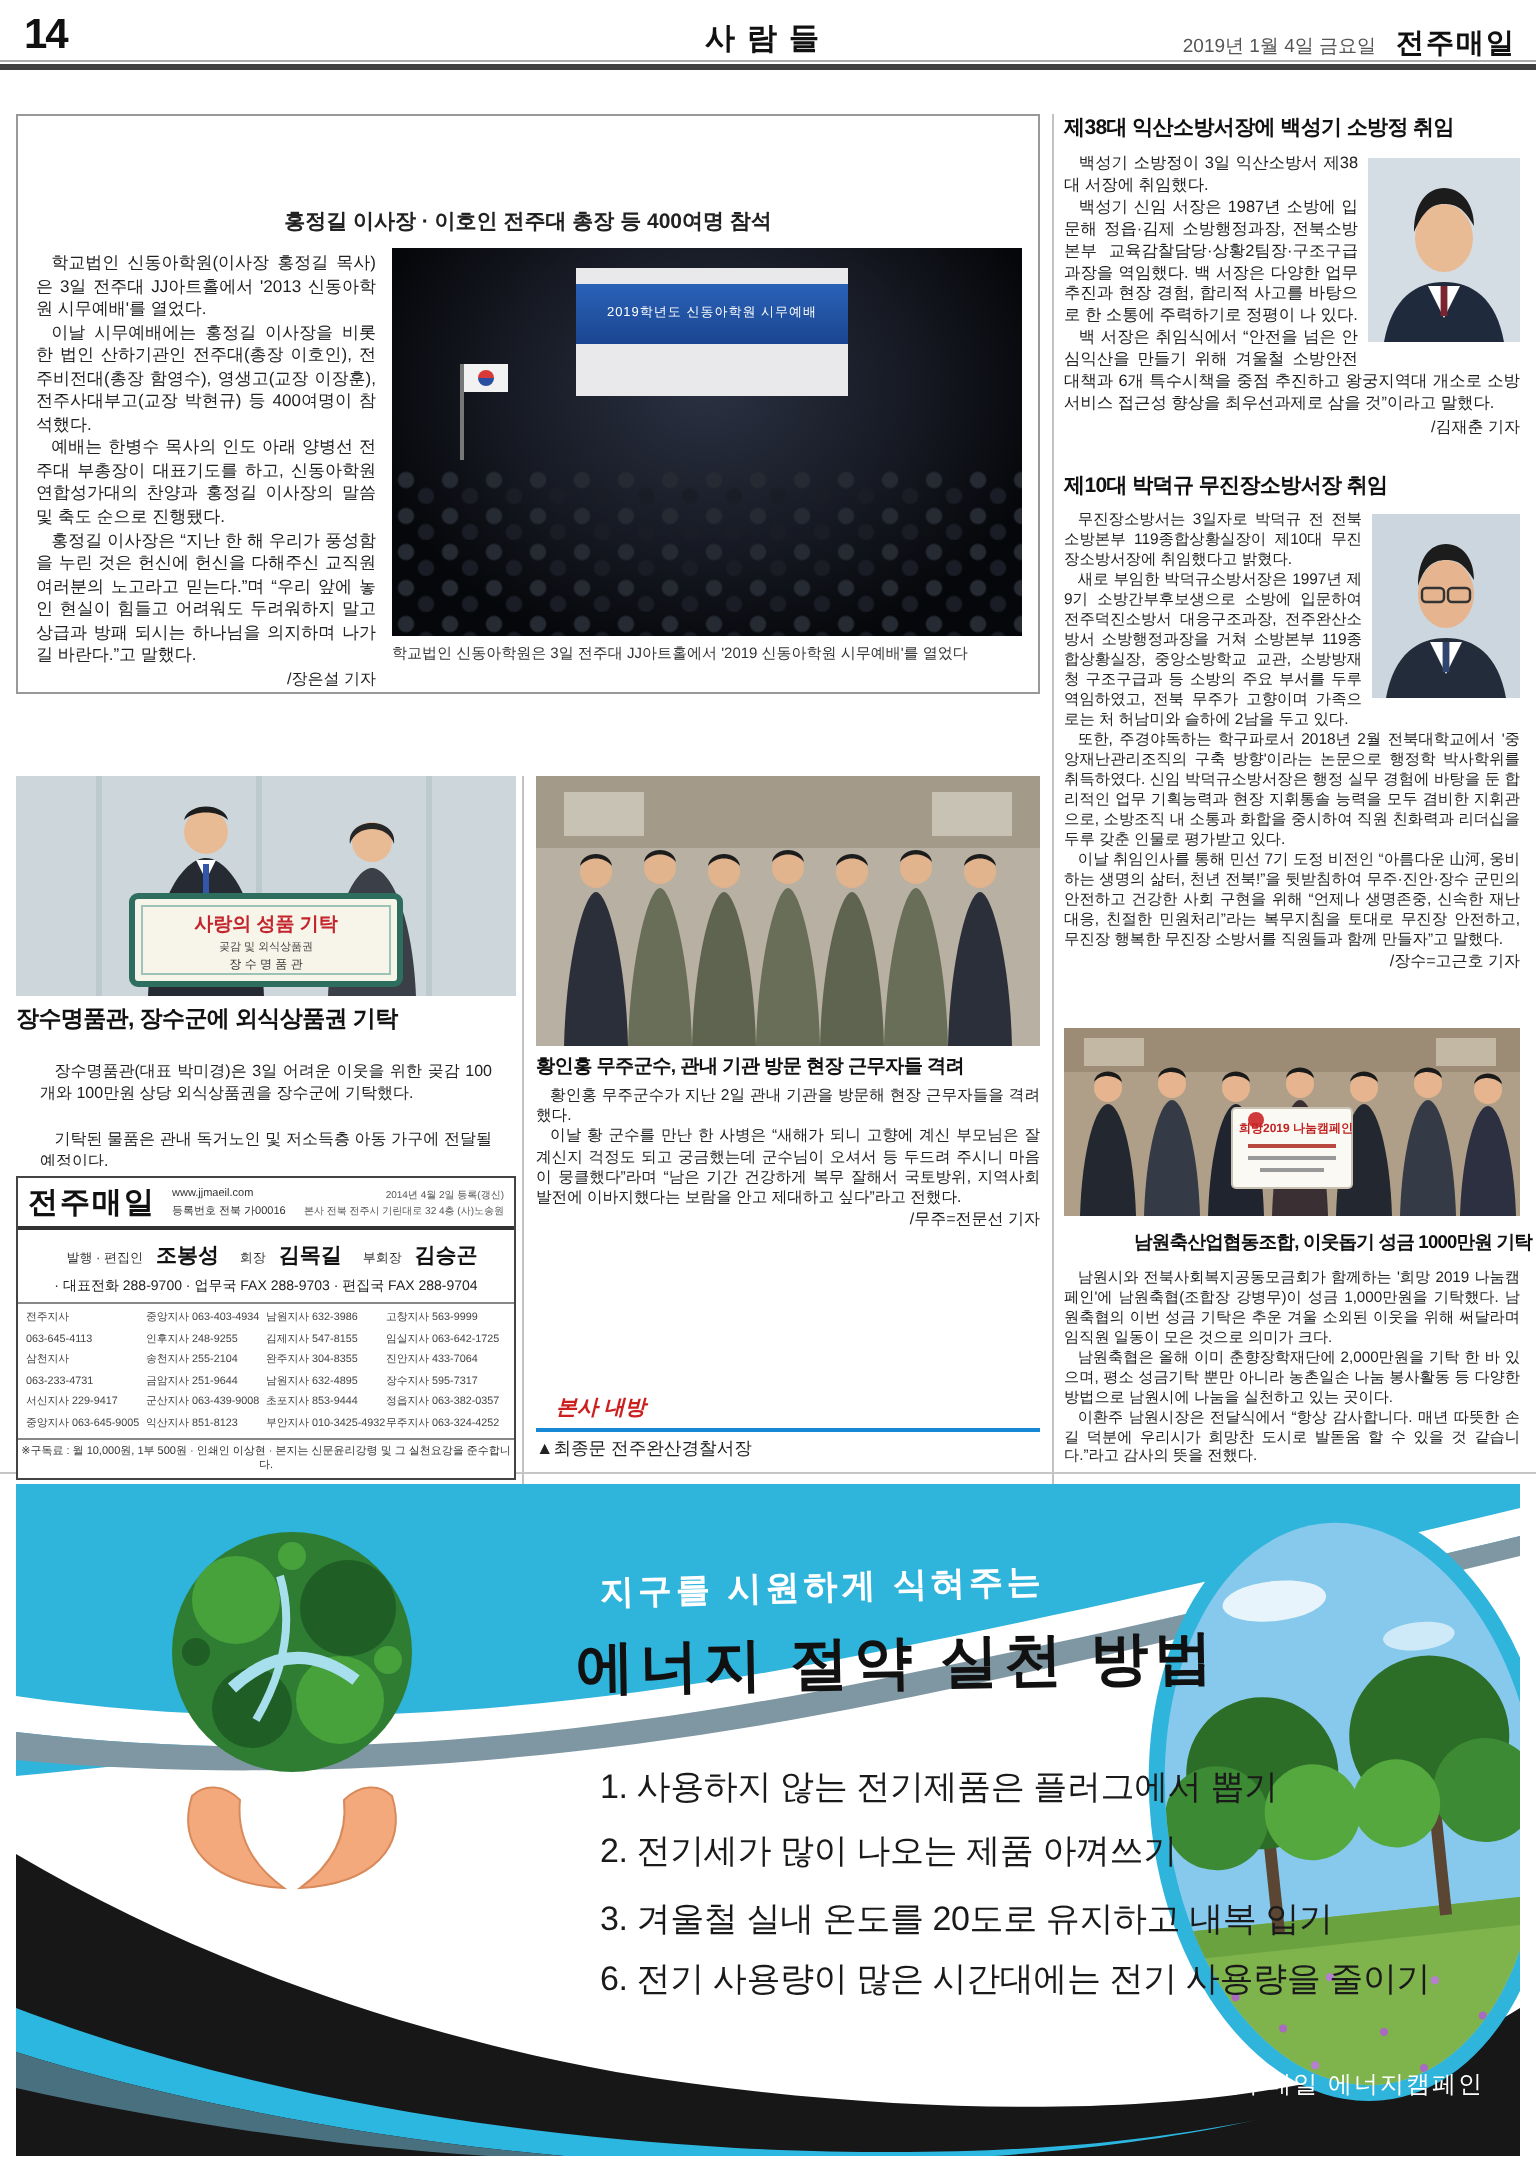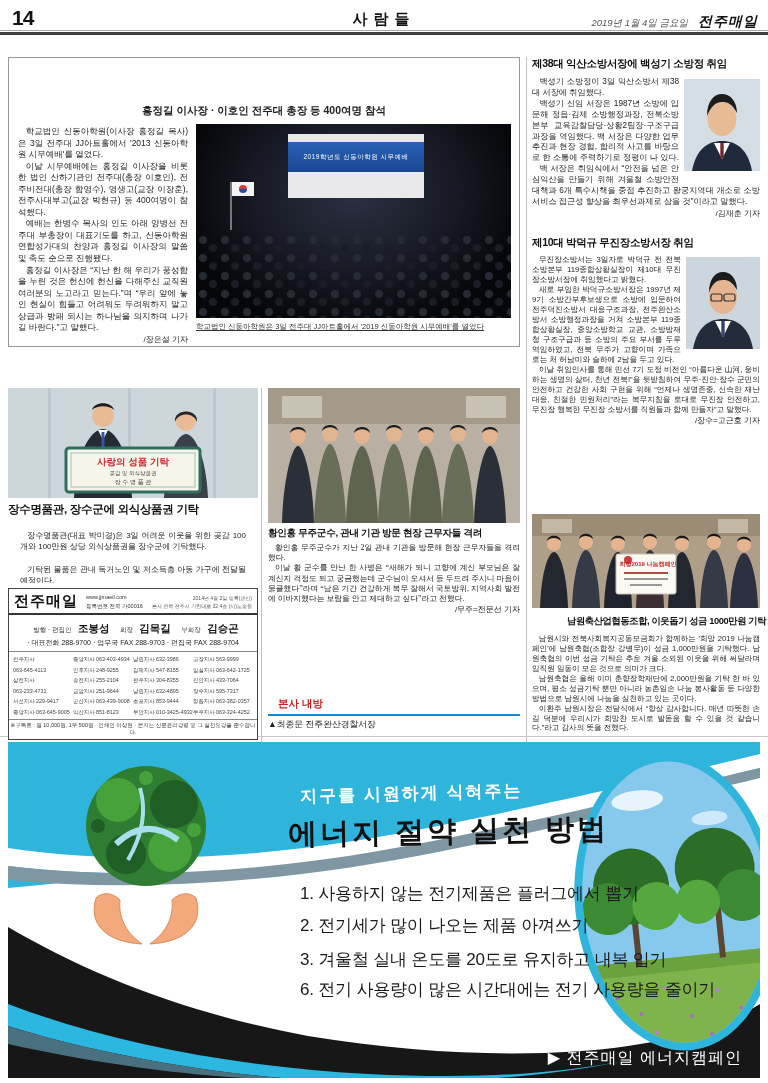--- a/index.html
+++ b/index.html
@@ -2,21 +2,21 @@
 <html><head>
 <meta charset="utf-8">
 <style>
   html,body{margin:0;padding:0;background:#e8e8e8;}
   #page{position:relative;width:768px;height:1083px;background:#fff;margin:0 auto;
         font-family:"Liberation Sans","DejaVu Sans",sans-serif;color:#222;overflow:hidden;}
   .abs{position:absolute;}
   
   #hdr-num{left:12px;top:6px;font-size:21px;font-weight:bold;letter-spacing:-1px;color:#111;}
   #hdr-section{left:0;right:0;top:10px;text-align:center;font-size:15px;font-weight:bold;letter-spacing:6px;color:#111;}
-  #hdr-right{right:10px;top:13px;display:flex;align-items:baseline;gap:10px;font-style:italic;}
+  #hdr-right{right:10px;top:13px;display:flex;align-items:baseline;gap:10px;}
   #hdr-date{font-size:9.5px;color:#555;}
   #hdr-paper{font-size:14px;font-weight:900;color:#111;letter-spacing:1px;}
   #rule-a{left:0;right:0;top:30px;height:1px;background:#aaa;}
   #rule-b{left:0;right:0;top:32px;height:3px;background:#3f3f3f;}
   
   #main-box{left:8px;top:57px;width:512px;height:290px;border:1px solid #999;box-sizing:border-box;}
   .ma-title{position:absolute;left:0;right:0;top:13px;text-align:center;
             font-family:"Liberation Serif","DejaVu Serif",serif;font-size:23px;font-weight:600;color:#1a1a1a;letter-spacing:-0.5px;}
   .ma-sub{position:absolute;left:0;right:0;top:46px;text-align:center;font-size:10.5px;font-weight:bold;color:#222;}
   .ma-body{position:absolute;left:9px;top:68px;width:170px;height:252px;overflow:hidden;
@@ -28,21 +28,21 @@
   .scr{position:absolute;left:92px;top:10px;width:136px;height:64px;background:#e9e9ec;}
   .scr-band{margin-top:8px;height:30px;background:linear-gradient(#2a62b8,#1b4590);color:#fff;
             font-size:6.5px;text-align:center;line-height:30px;letter-spacing:0.5px;}
   .flagpole{position:absolute;left:34px;top:58px;width:2px;height:48px;background:#777;}
   .flag{position:absolute;left:36px;top:58px;width:22px;height:14px;background:#f2f2f2;}
   .taegeuk{width:8px;height:8px;border-radius:50%;background:linear-gradient(#d83a3a 50%,#2a4fa0 50%);margin:3px auto;}
   .audience{position:absolute;left:0;right:0;bottom:0;height:84px;
             background-image:radial-gradient(circle at 7px 6px,#262a33 3.5px,transparent 4.6px),
                              radial-gradient(circle at 17px 14px,#1a1d25 3.5px,transparent 4.6px);
             background-size:22px 18px;}
-  .ma-caption{position:absolute;left:187px;top:264px;width:315px;font-size:7.5px;color:#333;text-decoration:underline;}
+  .ma-caption{position:absolute;left:187px;top:264px;width:315px;font-size:7.5px;color:#333;}
   
   #vline1{left:526px;top:57px;width:1px;height:688px;background:#c2c2c2;}
   #vline2{left:261px;top:388px;width:1px;height:357px;background:#c2c2c2;}
   #hline-bottom{left:0;right:0;top:736px;height:1px;background:#c6c6c6;}
   .art-title{font-weight:bold;color:#111;}
   #jangsu-photo{left:8px;top:388px;width:250px;height:110px;}
   #jangsu-title{left:8px;top:502px;width:250px;font-size:11.5px;letter-spacing:-0.3px;}
   #jangsu-body{left:8px;top:519px;width:250px;height:64px;overflow:hidden;
                font-size:8px;line-height:1.36;text-align:justify;}
   #jangsu-body p{margin:12px;text-indent:0.9em;}
@@ -57,23 +57,23 @@
   .m-name{font-size:10.5px;font-weight:bold;color:#111;margin-left:2px;}
   .m-row3{text-align:center;font-size:7px;color:#222;padding:1px 0 3px;border-bottom:1px solid #888;}
   .m-grid{display:flex;padding:2px 4px;border-bottom:1px solid #888;}
   .off-col{flex:1;font-size:5.4px;color:#444;line-height:1.95;}
   .m-note{text-align:center;font-size:5.5px;color:#333;padding-top:2px;}
   
   #muju-photo{left:268px;top:388px;width:252px;height:135px;}
   #muju-title{left:268px;top:527px;width:252px;font-size:9.6px;letter-spacing:-0.3px;}
   #muju-body{left:268px;top:543px;width:252px;height:148px;overflow:hidden;
              font-size:7.8px;line-height:1.31;text-align:justify;}
-  #muju-body p{margin:0;text-indent:0.9em;font-family:Liberation Serif, serif;}
+  #muju-body p{margin:0;text-indent:0.9em;}
   #visit-hd{left:268px;top:697px;width:252px;box-sizing:border-box;padding:0 0 3px 10px;
-            font-size:10.5px;font-weight:bold;color:#cc1f1f;border-bottom:2.5px solid #1788d4;}
+            font-size:10.5px;font-weight:bold;color:#cc1f1f;border-bottom:2.5px solid #1788d4;font-style:italic;}
   #visit-item{left:268px;top:719px;width:252px;font-size:8.8px;color:#222;}
   
   #r1-title{left:532px;top:57px;width:228px;font-size:10.5px;letter-spacing:-0.3px;}
   #r1-body{left:532px;top:77px;width:228px;height:150px;overflow:hidden;
            font-size:8.2px;line-height:1.33;text-align:justify;}
   #r2-title{left:532px;top:236px;width:228px;font-size:10.5px;letter-spacing:-0.3px;}
   #r2-body{left:532px;top:255px;width:228px;height:256px;overflow:hidden;
            font-size:7.7px;line-height:1.3;text-align:justify;}
   #r1-body p,#r2-body p,#r3-body p{margin:0;text-indent:0.9em;}
   .portrait{float:right;margin:2px 0 3px 5px;}
@@ -83,21 +83,21 @@
            font-size:7.6px;line-height:1.31;text-align:justify;}
   
   #banner{left:8px;top:742px;width:752px;height:336px;overflow:hidden;background:#fff;}
   #banner svg{position:absolute;left:0;top:0;}
   .bn-slogan{position:absolute;left:292px;top:40px;font-size:17px;font-weight:900;color:#fff;
              letter-spacing:2px;transform:rotate(-1.5deg);}
   .bn-title{position:absolute;left:280px;top:70px;font-size:29px;font-weight:900;color:#111;
             letter-spacing:3px;transform:rotate(-1deg);}
   .bn-item{position:absolute;left:292px;font-size:17px;color:#1a1a1a;letter-spacing:-0.2px;}
   #bn-i0{top:140px;} #bn-i1{top:172px;} #bn-i2{top:206px;} #bn-i3{top:236px;}
-  .bn-campaign{position:absolute;right:18px;top:306px;font-size:16px;color:#fff;letter-spacing:1px;}
+  .bn-campaign{position:absolute;right:18px;top:292px;font-size:12px;color:#fff;letter-spacing:1px;}
 </style>
 </head>
 <body>
 
 <div id="page">
 
   <div class="abs" id="hdr-num">14</div>
   <div class="abs" id="hdr-section">사람들</div>
   <div class="abs" id="hdr-right">
     <span id="hdr-date">2019년 1월 4일 금요일</span>
@@ -286,20 +286,21 @@
         <path d="M29,64 L37,80 L45,64 Z" fill="#fff"></path>
           <rect x="35.3" y="64" width="3.4" height="15" fill="#31456e"></rect>
         <ellipse cx="37" cy="40" rx="14" ry="17" fill="#e6b58f"></ellipse>
         <path d="M23,36 C23,22 29,15 37,15 C45,15 51,22 51,33 C46,25 43,23 37,23 C30,23 26,27 23,36 Z" fill="#1c1c1c"></path>
         <rect x="25" y="37" width="11" height="7" rx="2" fill="none" stroke="#333" stroke-width="1.2"></rect>
         <rect x="38" y="37" width="11" height="7" rx="2" fill="none" stroke="#333" stroke-width="1.2"></rect>
       </svg>
     </span>
     <p>무진장소방서는 3일자로 박덕규 전 전북소방본부 119종합상황실장이 제10대 무진장소방서장에 취임했다고 밝혔다.</p>
     <p>새로 부임한 박덕규소방서장은 1997년 제9기 소방간부후보생으로 소방에 입문하여 전주덕진소방서 대응구조과장, 전주완산소방서 소방행정과장을 거쳐 소방본부 119종합상황실장, 중앙소방학교 교관, 소방방재청 구조구급과 등 소방의 주요 부서를 두루 역임하였고, 전북 무주가 고향이며 가족으로는 처 허남미와 슬하에 2남을 두고 있다.</p>
+    <p>또한, 주경야독하는 학구파로서 2018년 2월 전북대학교에서 '중앙재난관리조직의 구축 방향'이라는 논문으로 행정학 박사학위를 취득하였다. 신임 박덕규소방서장은 행정 실무 경험에 바탕을 둔 합리적인 업무 기획능력과 현장 지휘통솔 능력을 모두 겸비한 지휘관으로, 소방조직 내 소통과 화합을 중시하여 직원 친화력과 리더십을 두루 갖춘 인물로 평가받고 있다.</p>
     <p>이날 취임인사를 통해 민선 7기 도정 비전인 “아름다운 山河, 웅비하는 생명의 삶터, 천년 전북!”을 뒷받침하여 무주·진안·장수 군민의 안전하고 건강한 사회 구현을 위해 “언제나 생명존중, 신속한 재난대응, 친절한 민원처리”라는 복무지침을 토대로 무진장 안전하고, 무진장 행복한 무진장 소방서를 직원들과 함께 만들자”고 말했다.</p>
     <div class="reporter">/장수=고근호 기자</div>
   </div>
 
   <div class="abs" id="r3-photo">
     <svg width="228" height="94" viewBox="0 0 228 94">
       <rect width="228" height="94" fill="#b09f88"></rect>
       <rect width="228" height="22" fill="#9c8c76"></rect>
       <rect x="10" y="5" width="30" height="14" fill="#c3b8a4"></rect>
         <rect x="186" y="5" width="30" height="14" fill="#c3b8a4"></rect>

